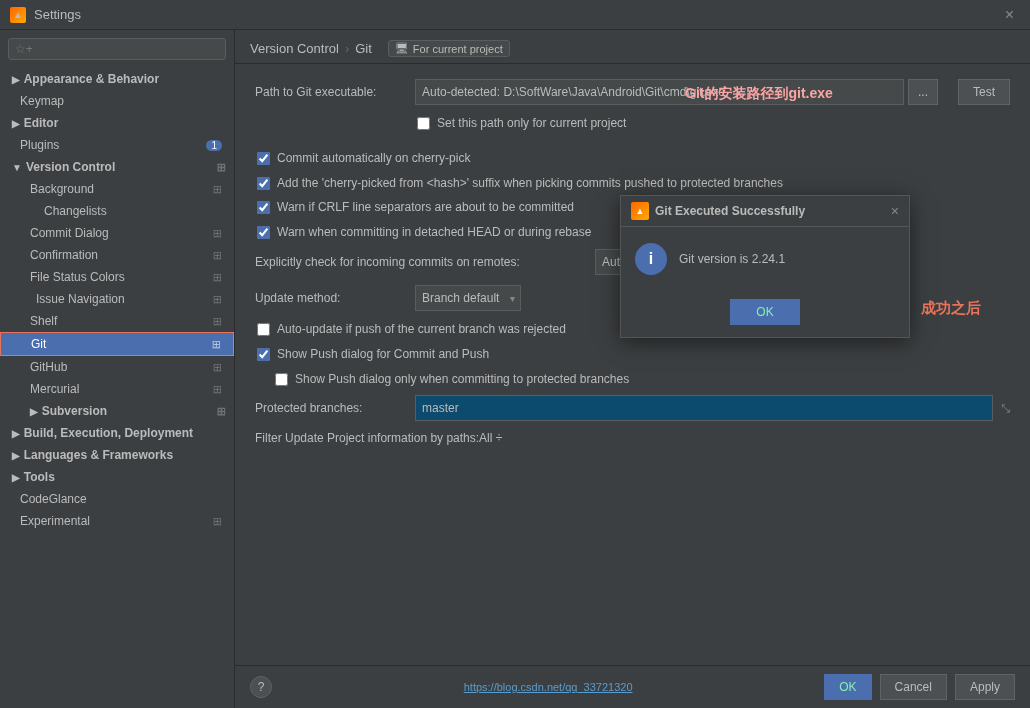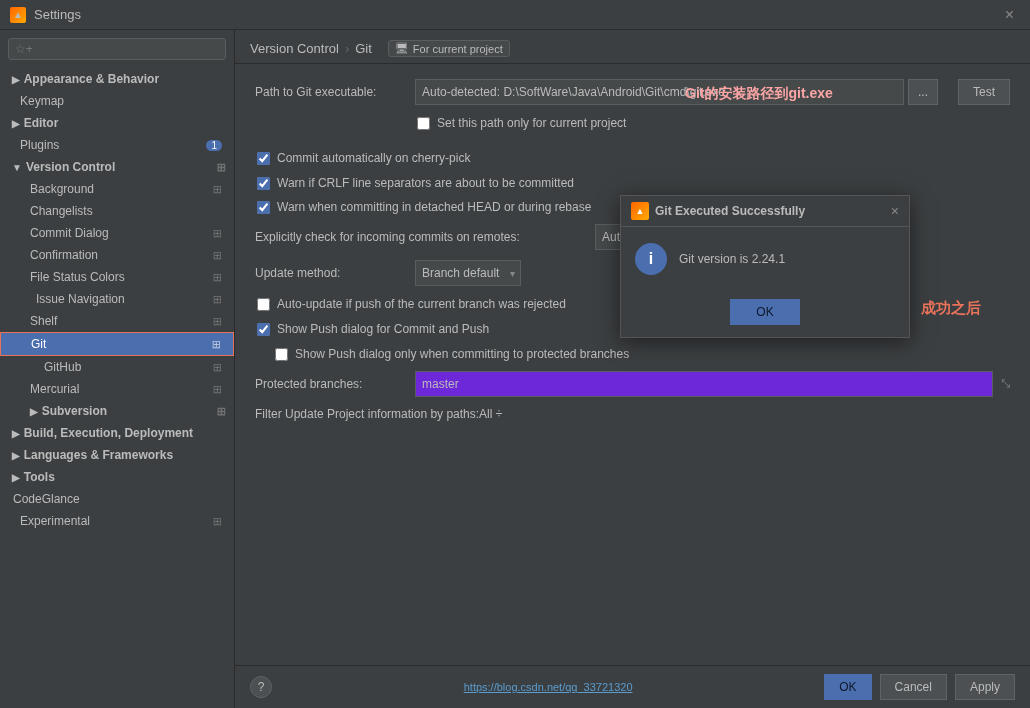--- a/index.html
+++ b/index.html
@@ -165,21 +165,21 @@
       color: #bbbbbb;
       padding: 3px 14px;
       cursor: pointer;
       font-size: 12px;
       height: 26px;
       white-space: nowrap;
     }
     .btn-primary {
       background: #4b6eaf;
       border-color: #4b6eaf;
-      color: #0f172a;
+      color: #86efac;
     }
     .btn-dots {
       padding: 3px 8px;
       min-width: 30px;
     }
     .checkbox-row {
       display: flex;
       align-items: flex-start;
       margin-bottom: 8px;
       padding-left: 2px;
@@ -221,21 +221,21 @@
       color: #888;
       font-size: 10px;
     }
     .annotation-red {
       color: #fca5a5;
       font-size: 15px;
       font-weight: bold;
       margin-left: 10px;
     }
     .protected-input {
-      background: #6d28d9;
+      background: #0c4a6e;
       border: 1px solid #5a5d60;
       color: #bbbbbb;
       padding: 3px 6px;
       font-size: 12px;
       flex: 1;
       height: 26px;
       outline: none;
     }
     .expand-icon {
       margin-left: 4px;
@@ -374,21 +374,21 @@
         <span class="arrow">▼</span>
         <span>Version Control</span>
         <span style="margin-left:auto;opacity:0.4;font-size:11px;">⊞</span>
       </div>
 
       <div class="sidebar-item" style="padding-left:30px;">
         <span>Background</span>
         <span style="opacity:0.4;font-size:11px;">⊞</span>
       </div>
 
-      <div class="sidebar-item" style="padding-left:30px;">
+      <div class="sidebar-item" style="padding-left:44px;">
         <span>Changelists</span>
       </div>
 
       <div class="sidebar-item" style="padding-left:30px;">
         <span>Commit Dialog</span>
         <span style="opacity:0.4;font-size:11px;">⊞</span>
       </div>
 
       <div class="sidebar-item" style="padding-left:30px;">
         <span>Confirmation</span>
@@ -408,21 +408,21 @@
       <div class="sidebar-item" style="padding-left:30px;">
         <span>Shelf</span>
         <span style="opacity:0.4;font-size:11px;">⊞</span>
       </div>
 
       <div class="sidebar-item selected-highlight" style="padding-left:30px;">
         <span>Git</span>
         <span style="opacity:0.6;font-size:11px;">⊞</span>
       </div>
 
-      <div class="sidebar-item" style="padding-left:44px;">
+      <div class="sidebar-item" style="padding-left:30px;">
         <span>GitHub</span>
         <span style="opacity:0.4;font-size:11px;">⊞</span>
       </div>
 
       <div class="sidebar-item" style="padding-left:30px;">
         <span>Mercurial</span>
         <span style="opacity:0.4;font-size:11px;">⊞</span>
       </div>
 
       <div class="sidebar-section" style="padding-left:30px;">
@@ -439,21 +439,21 @@
       <div class="sidebar-section">
         <span class="arrow">▶</span>
         <span>Languages &amp; Frameworks</span>
       </div>
 
       <div class="sidebar-section">
         <span class="arrow">▶</span>
         <span>Tools</span>
       </div>
 
-      <div class="sidebar-item" style="padding-left:13px;">
+      <div class="sidebar-item" style="padding-left:20px;">
         <span>CodeGlance</span>
       </div>
 
       <div class="sidebar-item" style="padding-left:20px;">
         <span>Experimental</span>
         <span style="opacity:0.4;font-size:11px;">⊞</span>
       </div>
     </div>
 
     <div class="panel">
@@ -484,20 +484,24 @@
           </div>
           <span class="annotation-red" style="position:absolute; left:420px; top:-30px; font-size:14px; white-space:nowrap;">Git的安装路径到git.exe</span>
 
         </div>
 
         <div class="checkbox-row">
           <input type="checkbox" id="commitAuto" checked="" style="">
           <label class="checkbox-label" for="commitAuto">Commit automatically on cherry-pick</label>
         </div>
 
+        <div class="checkbox-row">
+          <input type="checkbox" id="addSuffix" checked="" style="">
+          <label class="checkbox-label" for="addSuffix">Add the 'cherry-picked from &lt;hash&gt;' suffix when picking commits pushed to protected branches</label>
+        </div>
 
         <div class="checkbox-row">
           <input type="checkbox" id="warnCrlf" checked="" style="">
           <label class="checkbox-label" for="warnCrlf">Warn if CRLF line separators are about to be committed</label>
         </div>
 
         <div class="checkbox-row">
           <input type="checkbox" id="warnDetached" checked="" style="">
           <label class="checkbox-label" for="warnDetached">Warn when committing in detached HEAD or during rebase</label>
         </div>

